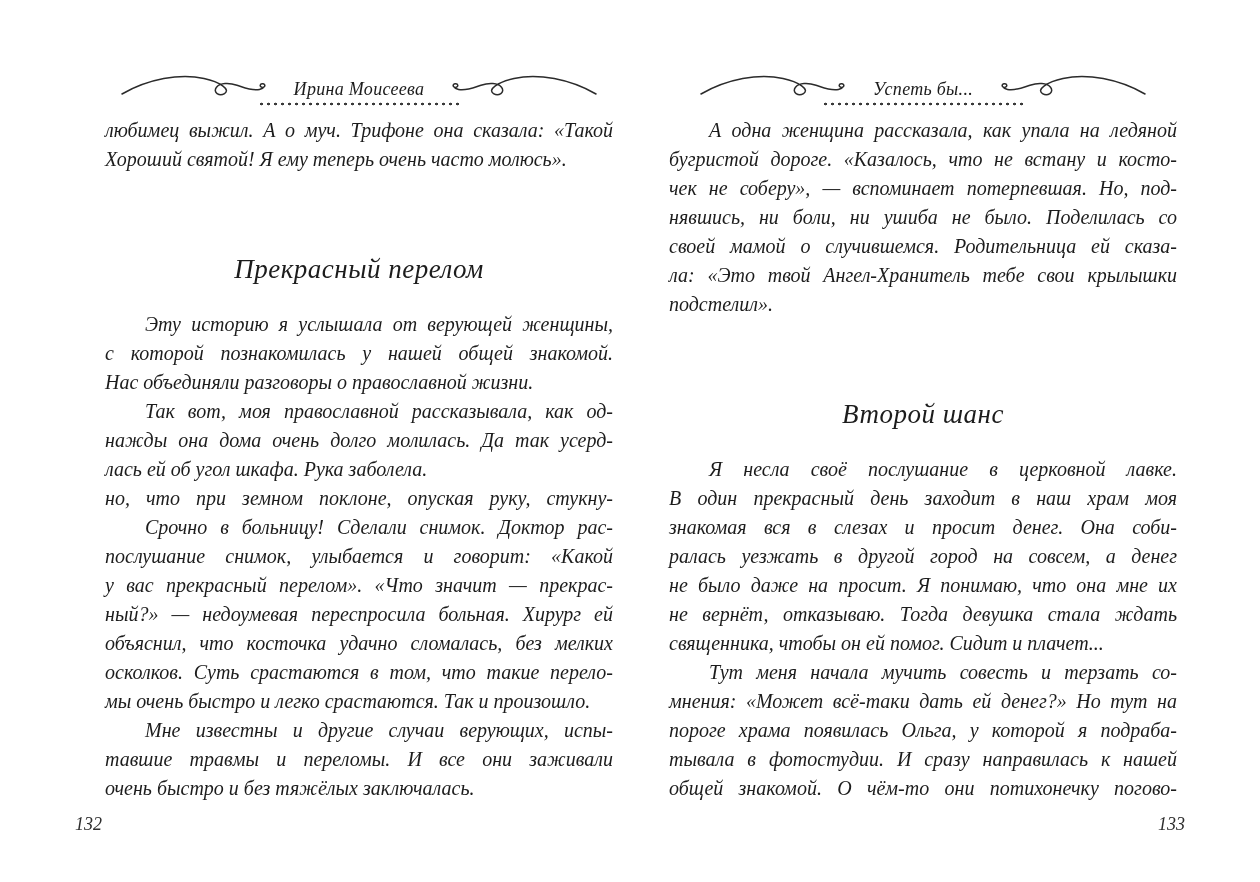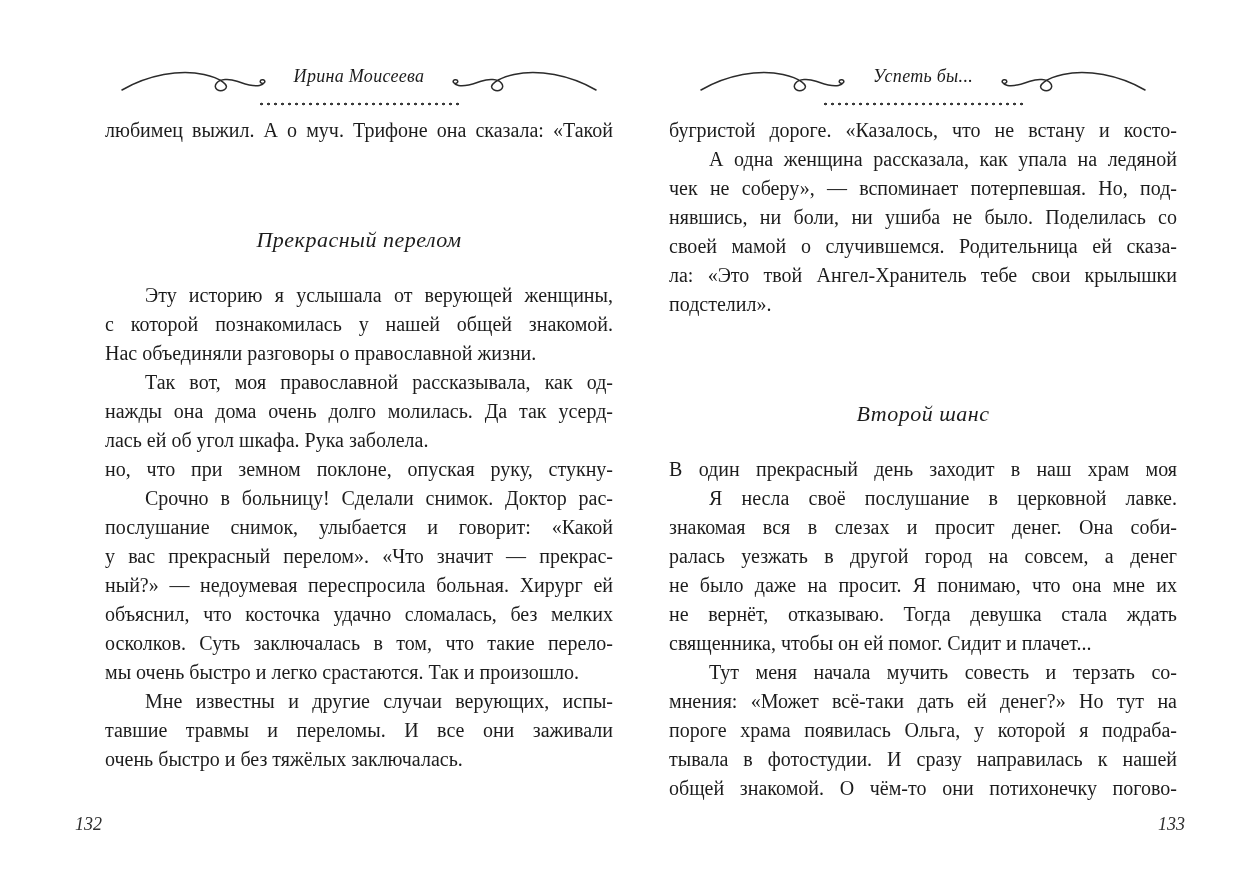--- a/index.html
+++ b/index.html
@@ -15,21 +15,21 @@
     position: relative;
     width: 508px; height: 882px;
     padding-top: 66px;
     box-sizing: border-box;
   }
   .page-left  { margin-left: 105px; }
   .page-right { margin-left: 56px; }
 
   
   .running-head-row {
-    display: flex; align-items: flex-start; justify-content: center;
+    display: flex; align-items: flex-end; justify-content: center;
     gap: 24px; height: 34px;
   }
   .running-head {
     font-style: italic;
     font-size: 18px;
     white-space: nowrap;
     letter-spacing: 0.3px;
   }
   .flourish { flex: 0 0 auto; }
   .flourish svg { display: block; }
@@ -43,28 +43,28 @@
     background-position: left center;
   }
 
   
   .body-text {
     margin-top: 10px;
     font-size: 20px;
     line-height: 29px;
   }
   .para { margin: 0; }
-  .line { text-align: justify; text-align-last: justify; }
+  .line { text-align: justify; text-align-last: justify; font-style: italic; }
   .line.last { text-align-last: left; }
   .line.indent { text-indent: 40px; }
 
   .section-title {
     font-weight: normal;
     font-style: italic;
-    font-size: 22px;
+    font-size: 27px;
     line-height: 38px;
     text-align: center;
     margin: 76px 0 22px 0;
     letter-spacing: 0.5px;
   }
 
   .page-number {
     position: absolute;
     top: 814px;
     font-style: italic;
@@ -90,40 +90,41 @@
       <span class="flourish mirrored">
         <svg width="150" height="30" viewBox="0 0 150 30" fill="none">
           <path d="M2 24 C 28 9, 60 3, 84 8.5 C 100 12, 111 19.5, 104.5 23.6 C 99.5 26.8, 92.5 22.5, 96.5 17.2 C 100 12.8, 109 12.6, 117 15.2 C 125.5 18, 132 21, 139.5 19.4 C 144.8 18.2, 146.5 14.6, 143 13.8 C 140 13.2, 138.8 16.8, 142.6 17.6" stroke="#2b2b2b" stroke-width="1.5" stroke-linecap="round"></path>
         </svg>
       </span>
     </div>
     <div class="dotted-rule"></div>
     <div class="body-text">
         <div class="para">
           <div class="line">любимец выжил. А о муч. Трифоне она сказала: «Такой</div>
+          <div class="line last">Хороший святой! Я ему теперь очень часто молюсь».</div>
         </div>
         <h2 class="section-title">Прекрасный перелом</h2>
         <div class="para">
           <div class="line indent">Эту историю я услышала от верующей женщины,</div>
           <div class="line">с которой познакомилась у нашей общей знакомой.</div>
           <div class="line last">Нас объединяли разговоры о православной жизни.</div>
         </div>
         <div class="para">
           <div class="line indent">Так вот, моя православной рассказывала, как од-</div>
           <div class="line">нажды она дома очень долго молилась. Да так усерд-</div>
           <div class="line last">лась ей об угол шкафа. Рука заболела.</div>
           <div class="line">но, что при земном поклоне, опуская руку, стукну-</div>
         </div>
         <div class="para">
           <div class="line indent">Срочно в больницу! Сделали снимок. Доктор рас-</div>
           <div class="line">послушание снимок, улыбается и говорит: «Какой</div>
           <div class="line">у вас прекрасный перелом». «Что значит — прекрас-</div>
           <div class="line">ный?» — недоумевая переспросила больная. Хирург ей</div>
           <div class="line">объяснил, что косточка удачно сломалась, без мелких</div>
-          <div class="line">осколков. Суть заключалась в том, что такие перело-</div>
+          <div class="line">осколков. Суть срастаются в том, что такие перело-</div>
           <div class="line last">мы очень быстро и легко срастаются. Так и произошло.</div>
         </div>
         <div class="para">
           <div class="line indent">Мне известны и другие случаи верующих, испы-</div>
           <div class="line">тавшие травмы и переломы. И все они заживали</div>
           <div class="line last">очень быстро и без тяжёлых заключалась.</div>
         </div>
       </div>
     <div class="page-number outer-left">132</div>
   </div>
@@ -138,32 +139,32 @@
       <span class="running-head">Успеть бы...</span>
       <span class="flourish mirrored">
         <svg width="150" height="30" viewBox="0 0 150 30" fill="none">
           <path d="M2 24 C 28 9, 60 3, 84 8.5 C 100 12, 111 19.5, 104.5 23.6 C 99.5 26.8, 92.5 22.5, 96.5 17.2 C 100 12.8, 109 12.6, 117 15.2 C 125.5 18, 132 21, 139.5 19.4 C 144.8 18.2, 146.5 14.6, 143 13.8 C 140 13.2, 138.8 16.8, 142.6 17.6" stroke="#2b2b2b" stroke-width="1.5" stroke-linecap="round"></path>
         </svg>
       </span>
     </div>
     <div class="dotted-rule"></div>
     <div class="body-text">
         <div class="para">
+          <div class="line indent">А одна женщина рассказала, как упала на ледяной</div>
           <div class="line">бугристой дороге. «Казалось, что не встану и косто-</div>
-          <div class="line indent">А одна женщина рассказала, как упала на ледяной</div>
           <div class="line">чек не соберу», — вспоминает потерпевшая. Но, под-</div>
           <div class="line">нявшись, ни боли, ни ушиба не было. Поделилась со</div>
           <div class="line">своей мамой о случившемся. Родительница ей сказа-</div>
           <div class="line">ла: «Это твой Ангел-Хранитель тебе свои крылышки</div>
           <div class="line last">подстелил».</div>
         </div>
         <h2 class="section-title">Второй шанс</h2>
         <div class="para">
+          <div class="line indent">Я несла своё послушание в церковной лавке.</div>
           <div class="line">В один прекрасный день заходит в наш храм моя</div>
-          <div class="line indent">Я несла своё послушание в церковной лавке.</div>
           <div class="line">знакомая вся в слезах и просит денег. Она соби-</div>
           <div class="line">ралась уезжать в другой город на совсем, а денег</div>
           <div class="line">не было даже на просит. Я понимаю, что она мне их</div>
           <div class="line">не вернёт, отказываю. Тогда девушка стала ждать</div>
           <div class="line last">священника, чтобы он ей помог. Сидит и плачет...</div>
         </div>
         <div class="para">
           <div class="line indent">Тут меня начала мучить совесть и терзать со-</div>
           <div class="line">мнения: «Может всё-таки дать ей денег?» Но тут на</div>
           <div class="line">пороге храма появилась Ольга, у которой я подраба-</div>

